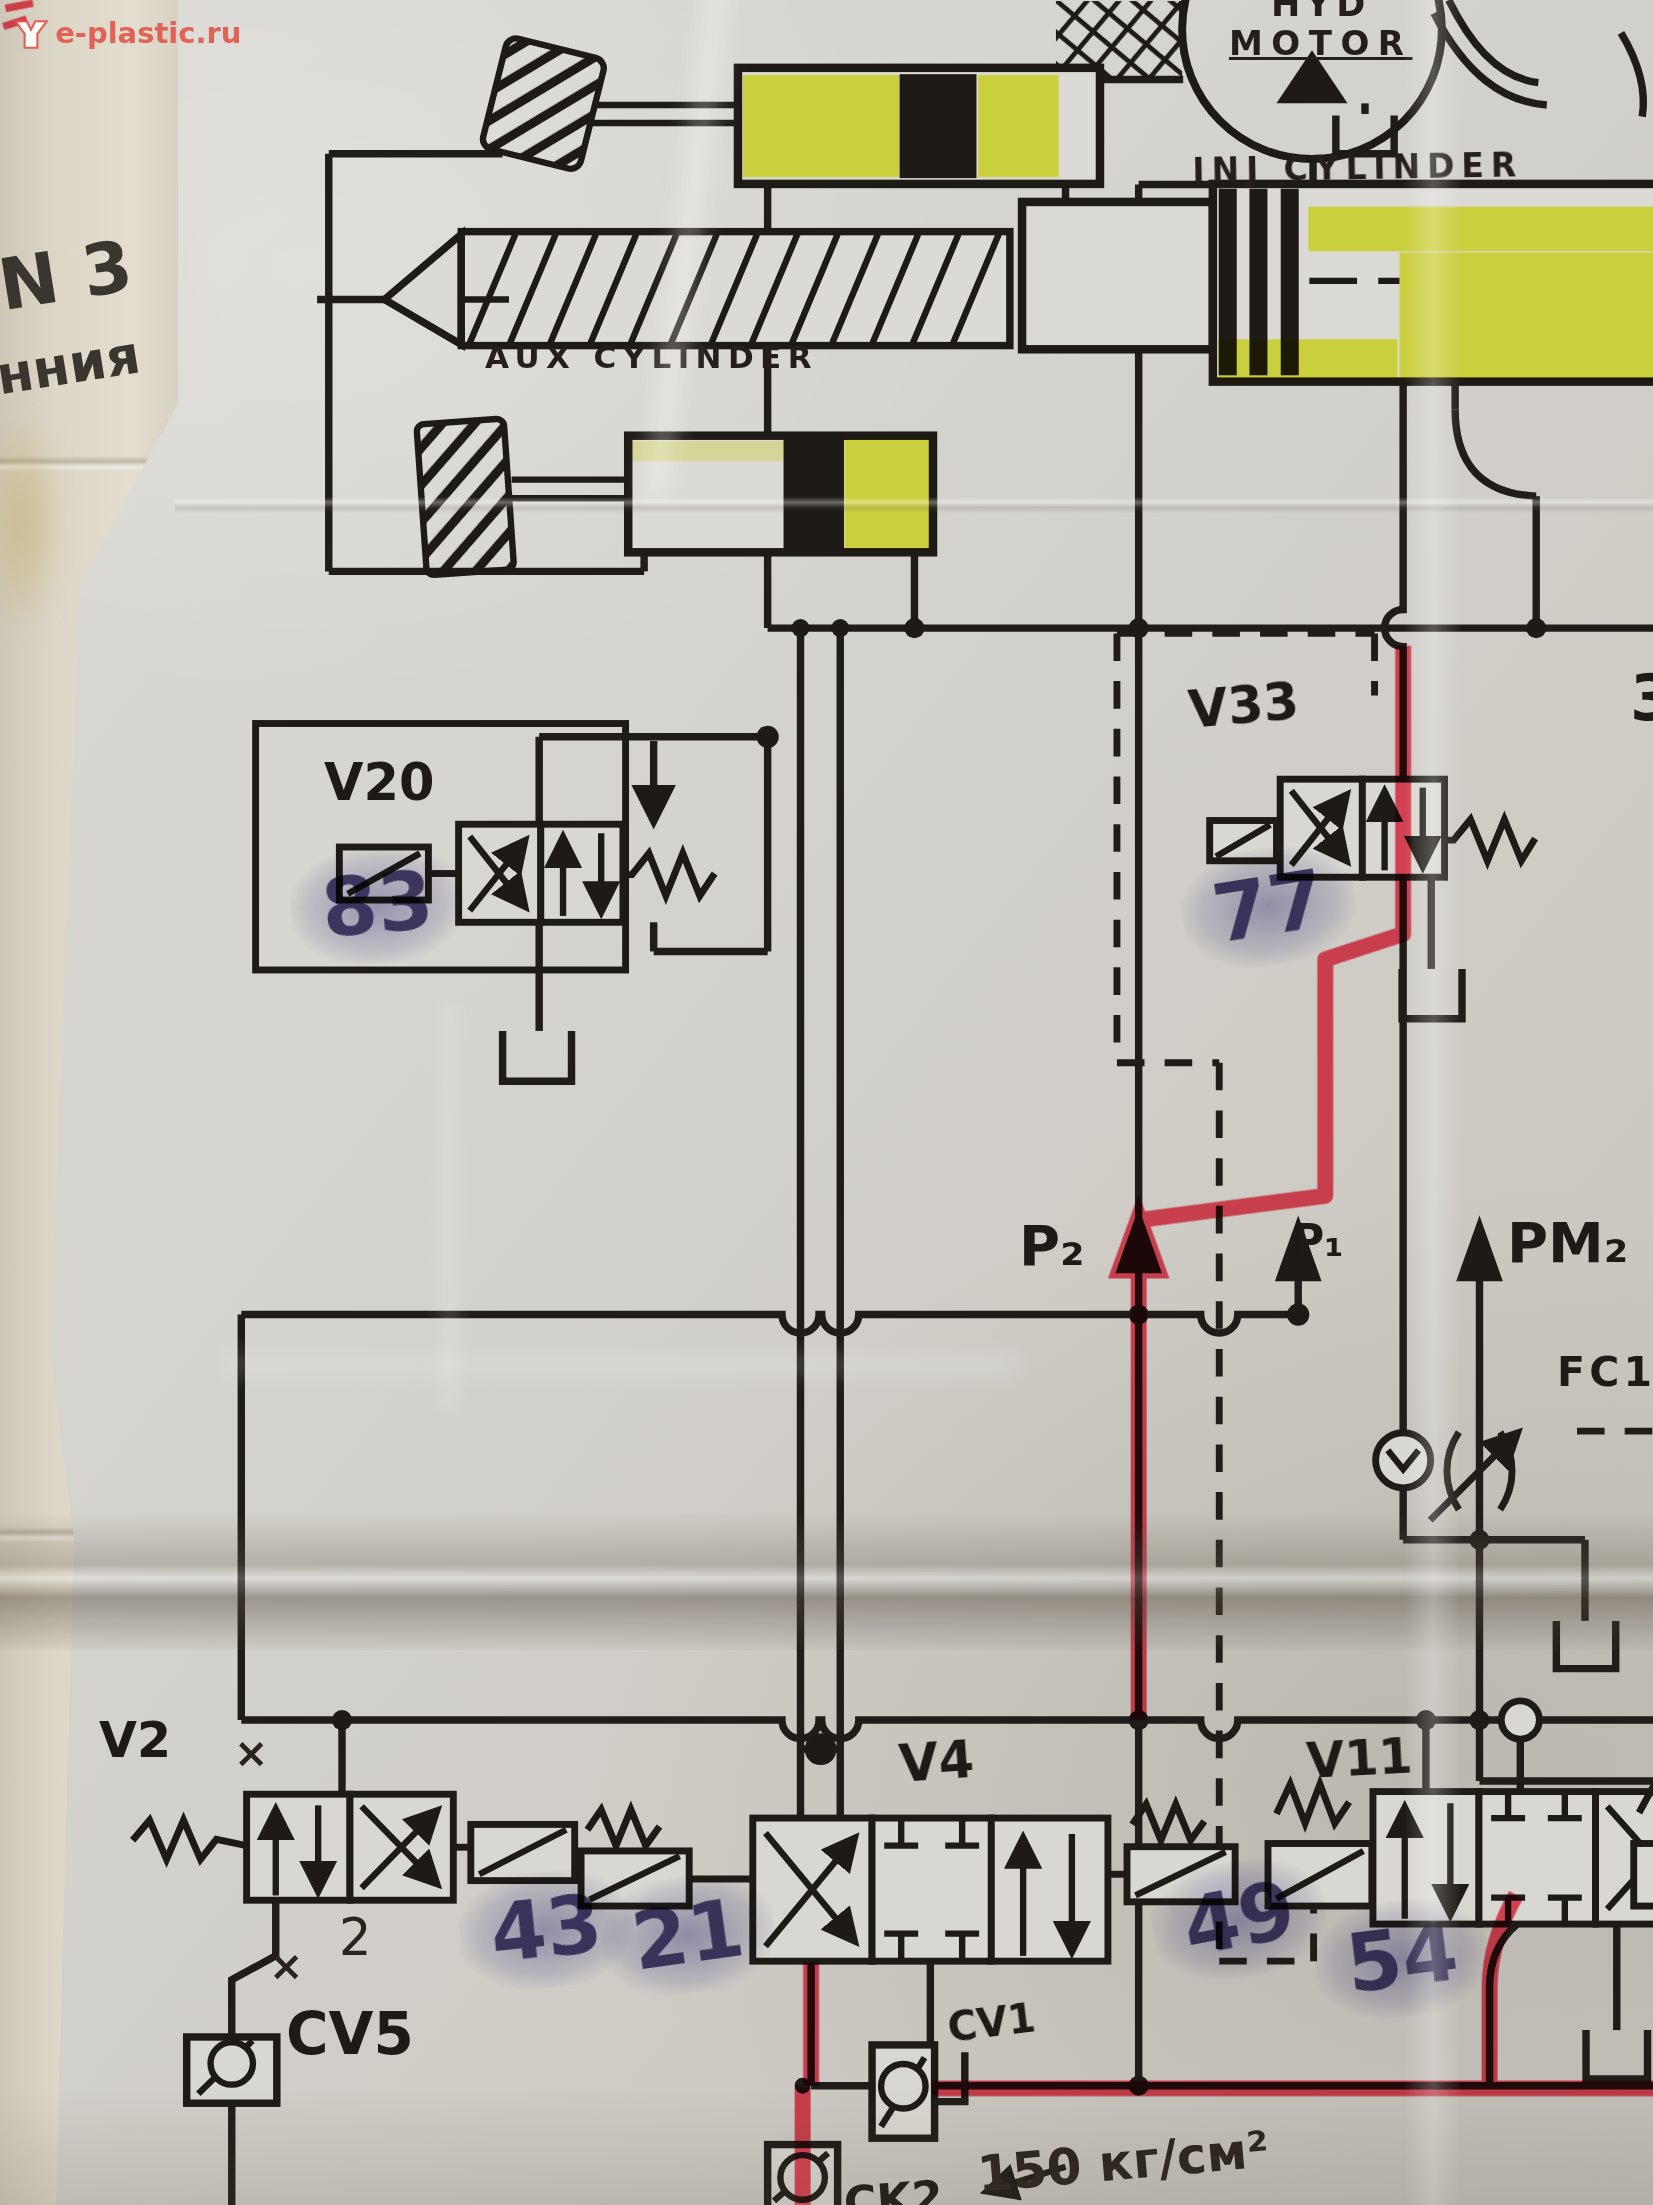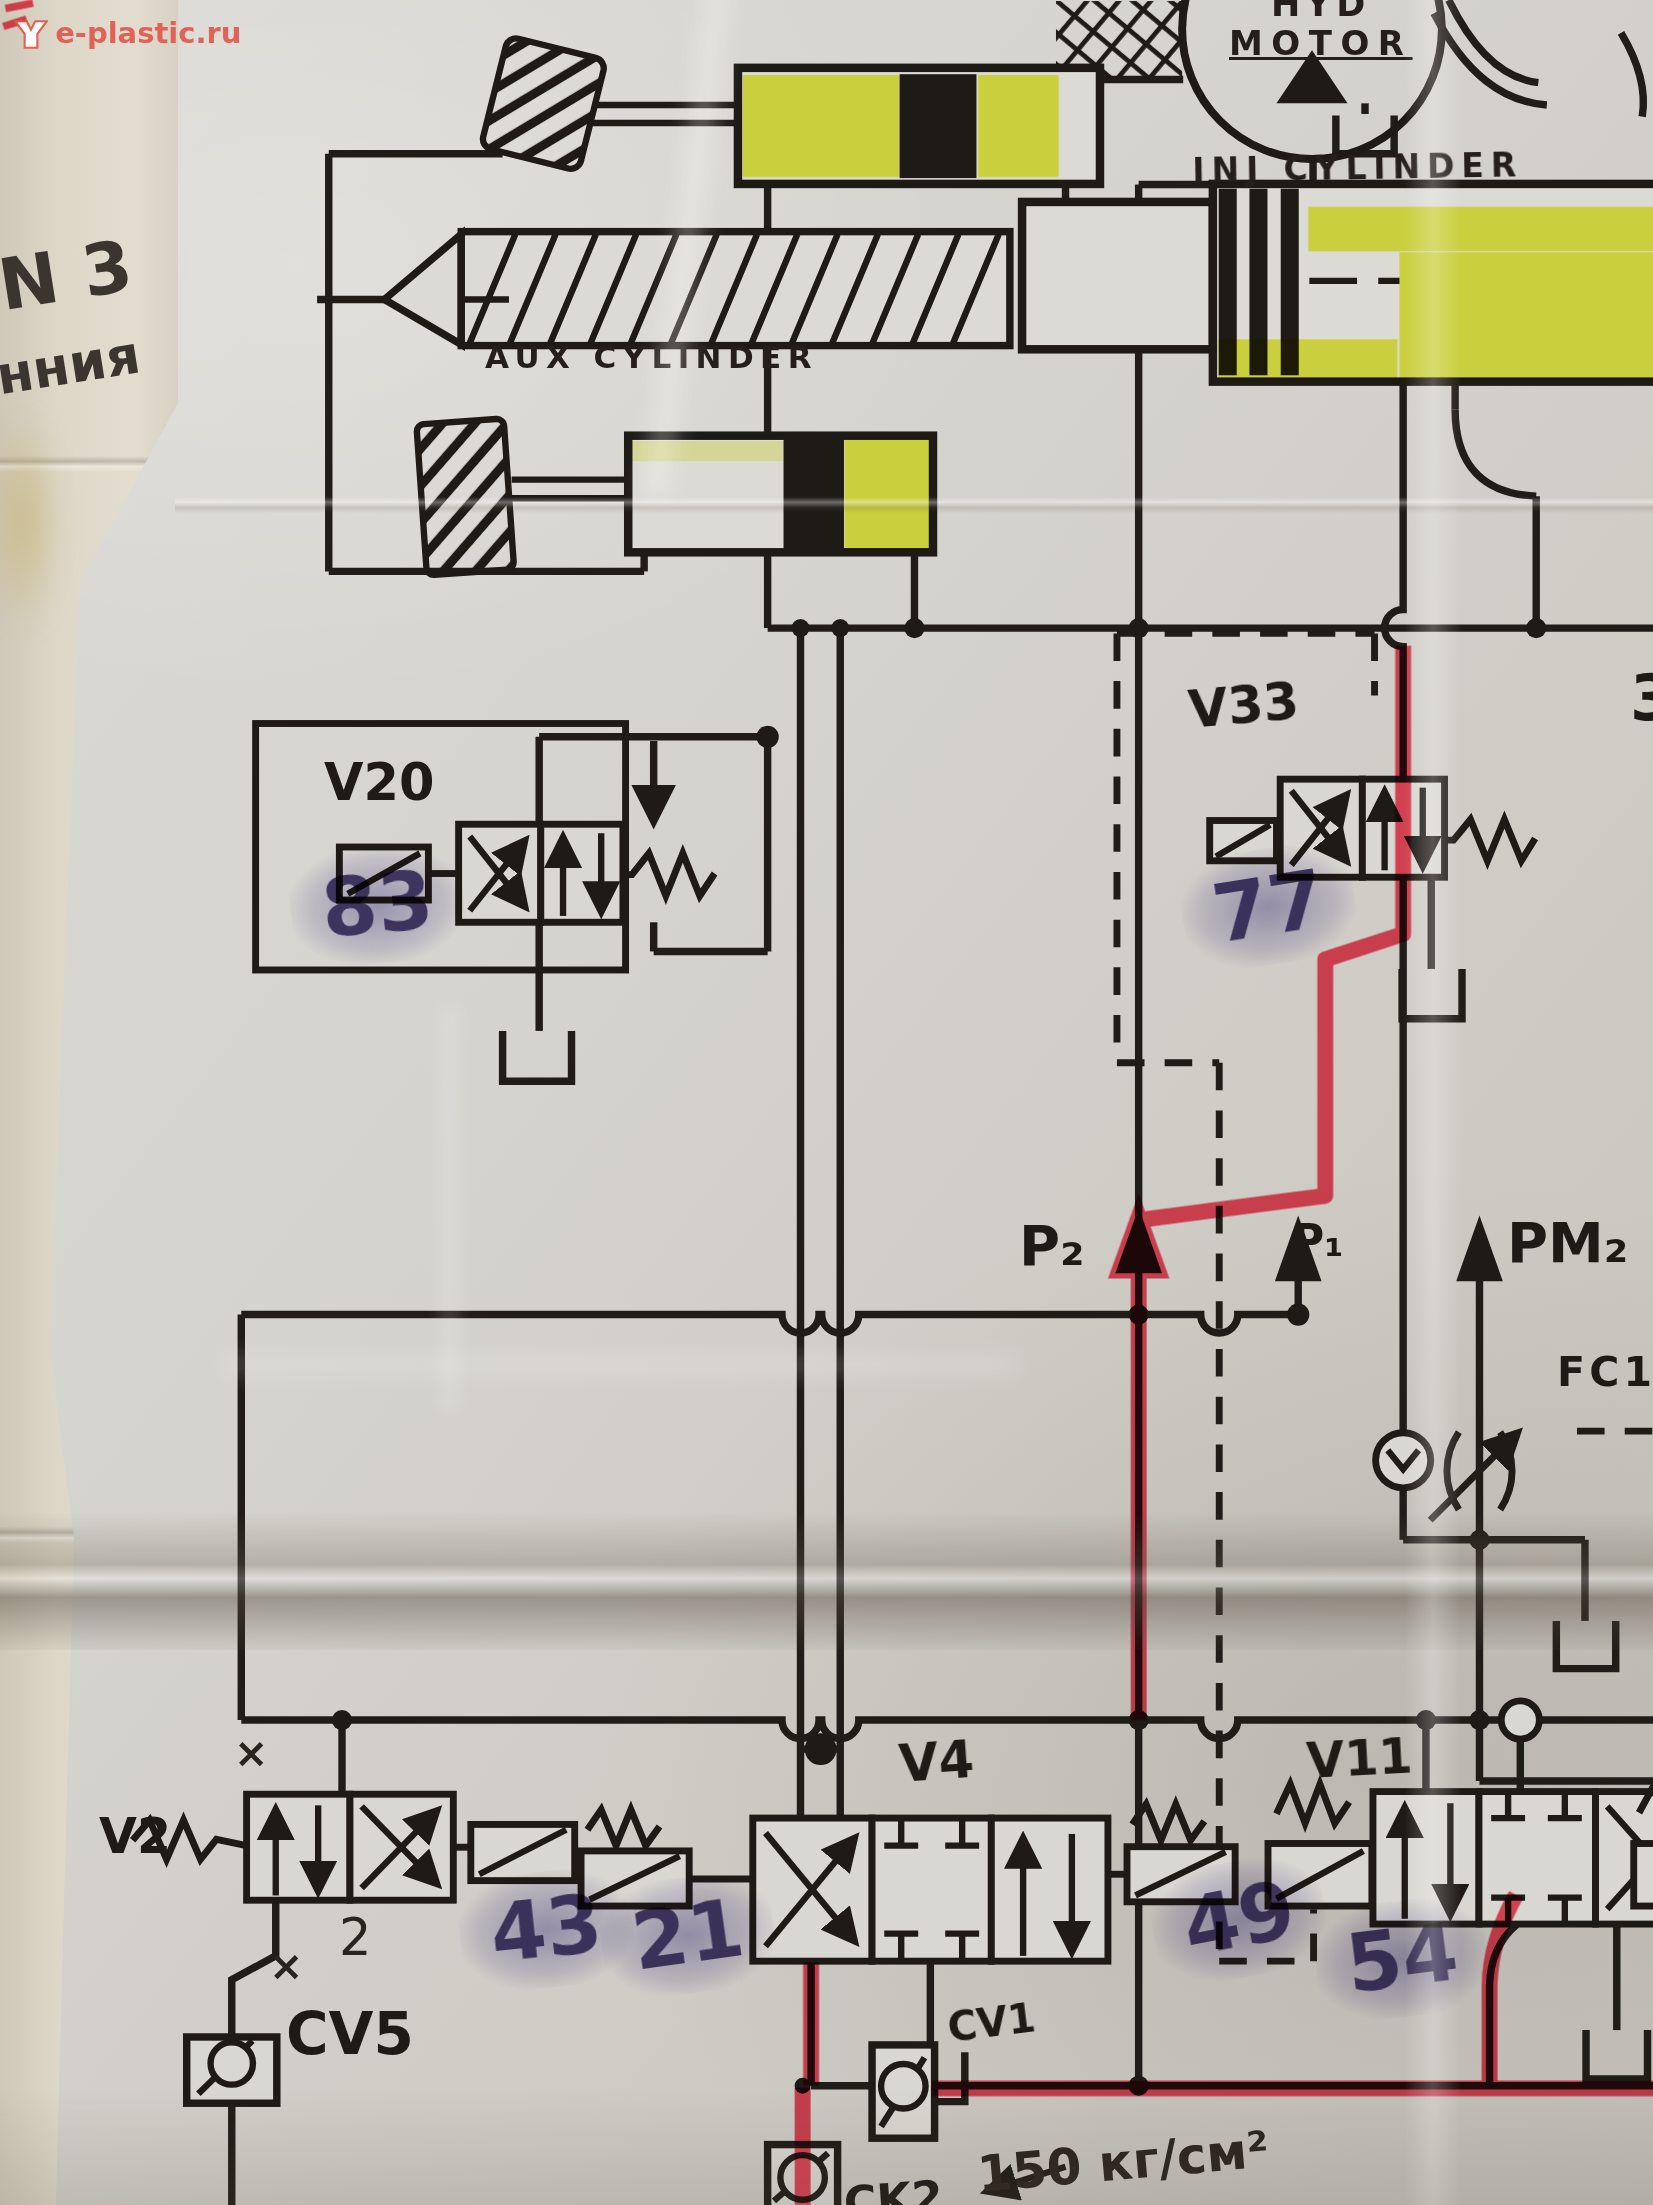--- a/index.html
+++ b/index.html
@@ -375,21 +375,21 @@
     <span class="wm-text">e-plastic.ru</span>
   </div>
 
   <div class="lbl" style="left:1271px;top:-16px;font-size:35px;letter-spacing:5.3px;">HYD</div>
   <div class="lbl" style="left:1229px;top:23px;font-size:34px;letter-spacing:8.5px;text-decoration:underline;">MOTOR</div>
   <div class="lbl" style="left:1192px;top:151px;font-size:33px;letter-spacing:6.9px;transform:rotate(-1deg);">INJ CYLINDER</div>
   <div class="lbl" style="left:485px;top:339px;font-size:31px;letter-spacing:6.4px;">AUX CYLINDER</div>
 
   <div class="vlbl" style="left:314px;top:753px;font-size:51px;margin-left:10px;">V20</div>
   <div class="vlbl" style="left:1186px;top:681px;font-size:51px;transform:rotate(-5deg);">V33</div>
-  <div class="vlbl" style="left:99px;top:1808px;font-size:49px;">V2</div>
+  <div class="vlbl" style="left:99px;top:1712px;font-size:49px;">V2</div>
   <div class="vlbl" style="left:897px;top:1735px;font-size:51px;transform:rotate(-4deg);">V4</div>
   <div class="vlbl" style="left:1305px;top:1733px;font-size:49px;transform:rotate(-3deg);">V11</div>
 
   <div class="vlbl" style="left:1019px;top:1213px;font-size:56px;text-align:center;">P₂</div>
   <div class="vlbl" style="left:1292px;top:1215px;font-size:44px;text-align:right;">P₁</div>
   <div class="vlbl" style="left:1507px;top:1210px;font-size:56px;">PM₂</div>
   <div class="vlbl" style="left:1557px;top:1348px;font-size:41px;letter-spacing:4.2px;">FC1</div>
 
   <div class="vlbl" style="left:286px;top:2000px;font-size:58px;">CV5</div>
   <div class="vlbl" style="left:945px;top:2005px;font-size:40px;transform:rotate(-7deg);">CV1</div>

